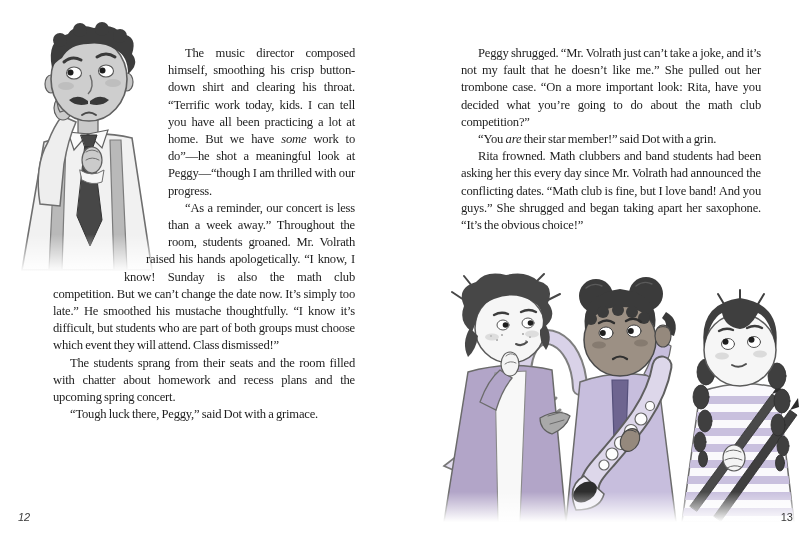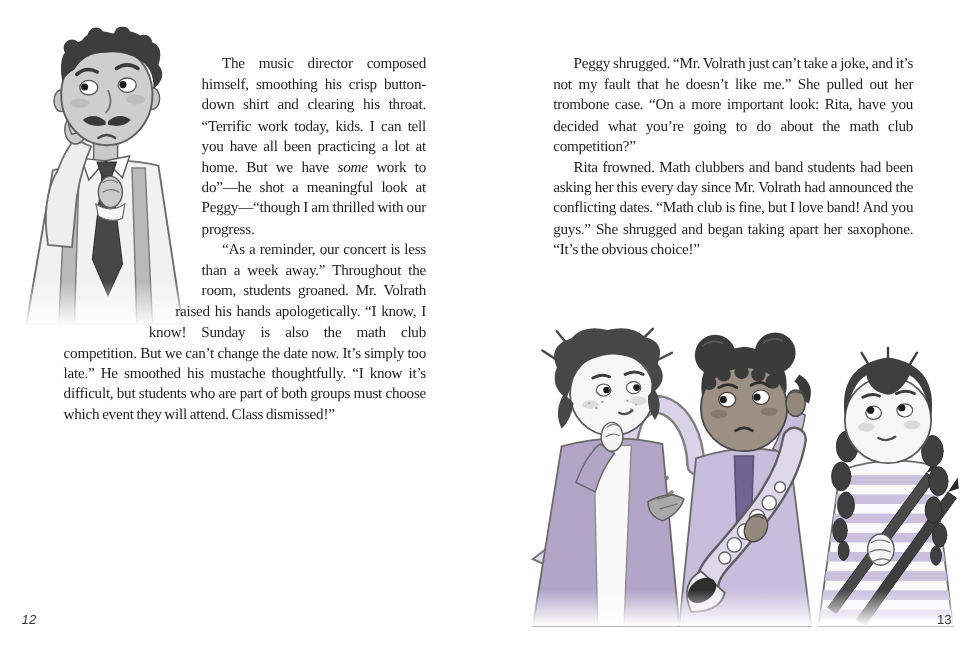--- a/index.html
+++ b/index.html
@@ -91,29 +91,32 @@
       </g>
       <rect x="0" y="0" width="156" height="250" fill="url(#fadeL)"></rect>
     </svg>
 
     <div class="text-block">
       <div class="wrap-spacer ws1"></div>
       <div class="wrap-spacer ws2"></div>
       <div class="wrap-spacer ws3"></div>
       <p><span>The music director composed himself, smoothing his crisp button-down shirt and clearing his throat. “Terrific work today, kids. I can tell you have all been practicing a lot at home. But we have </span><em>some</em><span> work to do”—he shot a meaningful look at Peggy—“though I am thrilled with our progress.</span></p>
       <p><span>“As a reminder, our concert is less than a week away.” Throughout the room, students groaned. Mr. Volrath raised his hands apologetically. “I know, I know! Sunday is also the math club competition. But we can’t change the date now. It’s simply too late.” He smoothed his mustache thoughtfully. “I know it’s difficult, but students who are part of both groups must choose which event they will attend. Class dismissed!”</span></p>
+      <p><span>The students sprang from their seats and the room filled with chatter about homework and recess plans and the upcoming spring concert.</span></p>
+      <p><span>“Tough luck there, Peggy,” said Dot with a grimace.</span></p>
     </div>
 
     <div class="folio folio-left">12</div>
   </section>
 
   <section class="page page-right">
 
     <div class="text-block">
       <p><span>Peggy shrugged. “Mr. Volrath just can’t take a joke, and it’s not my fault that he doesn’t like me.” She pulled out her trombone case. “On a more important look: Rita, have you decided what you’re going to do about the math club competition?”</span></p>
+      <p><span>“You </span><em>are</em><span> their star member!” said Dot with a grin.</span></p>
       <p><span>Rita frowned. Math clubbers and band students had been asking her this every day since Mr. Volrath had announced the conflicting dates. “Math club is fine, but I love band! And you guys.” She shrugged and began taking apart her saxophone. “It’s the obvious choice!”</span></p>
     </div>
 
     <svg class="illustration illus-girls" viewBox="0 0 380 252" xmlns="http://www.w3.org/2000/svg">
       <defs>
         <linearGradient id="fadeR" x1="0" y1="0" x2="0" y2="1">
           <stop offset="0.88" stop-color="#ffffff" stop-opacity="0"></stop>
           <stop offset="1" stop-color="#ffffff" stop-opacity="1"></stop>
         </linearGradient>
         <clipPath id="dotBodyClip">

